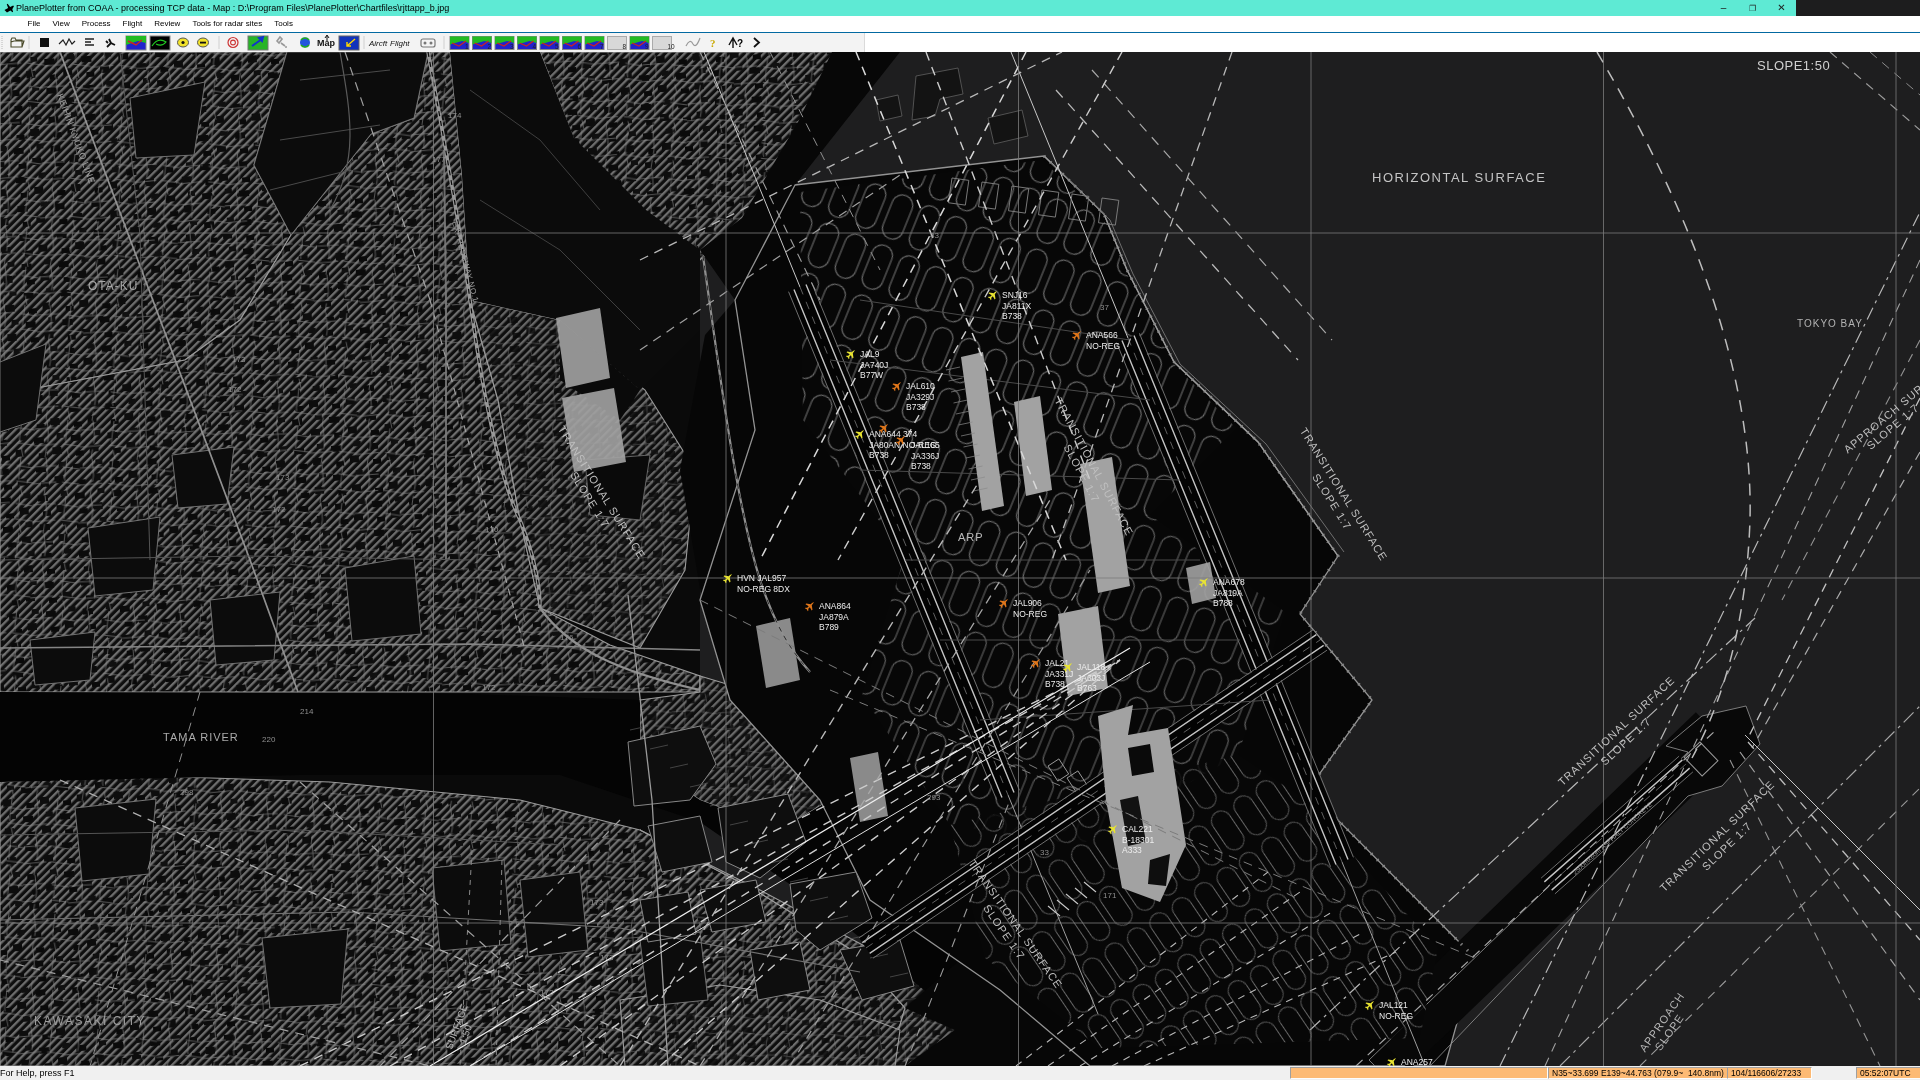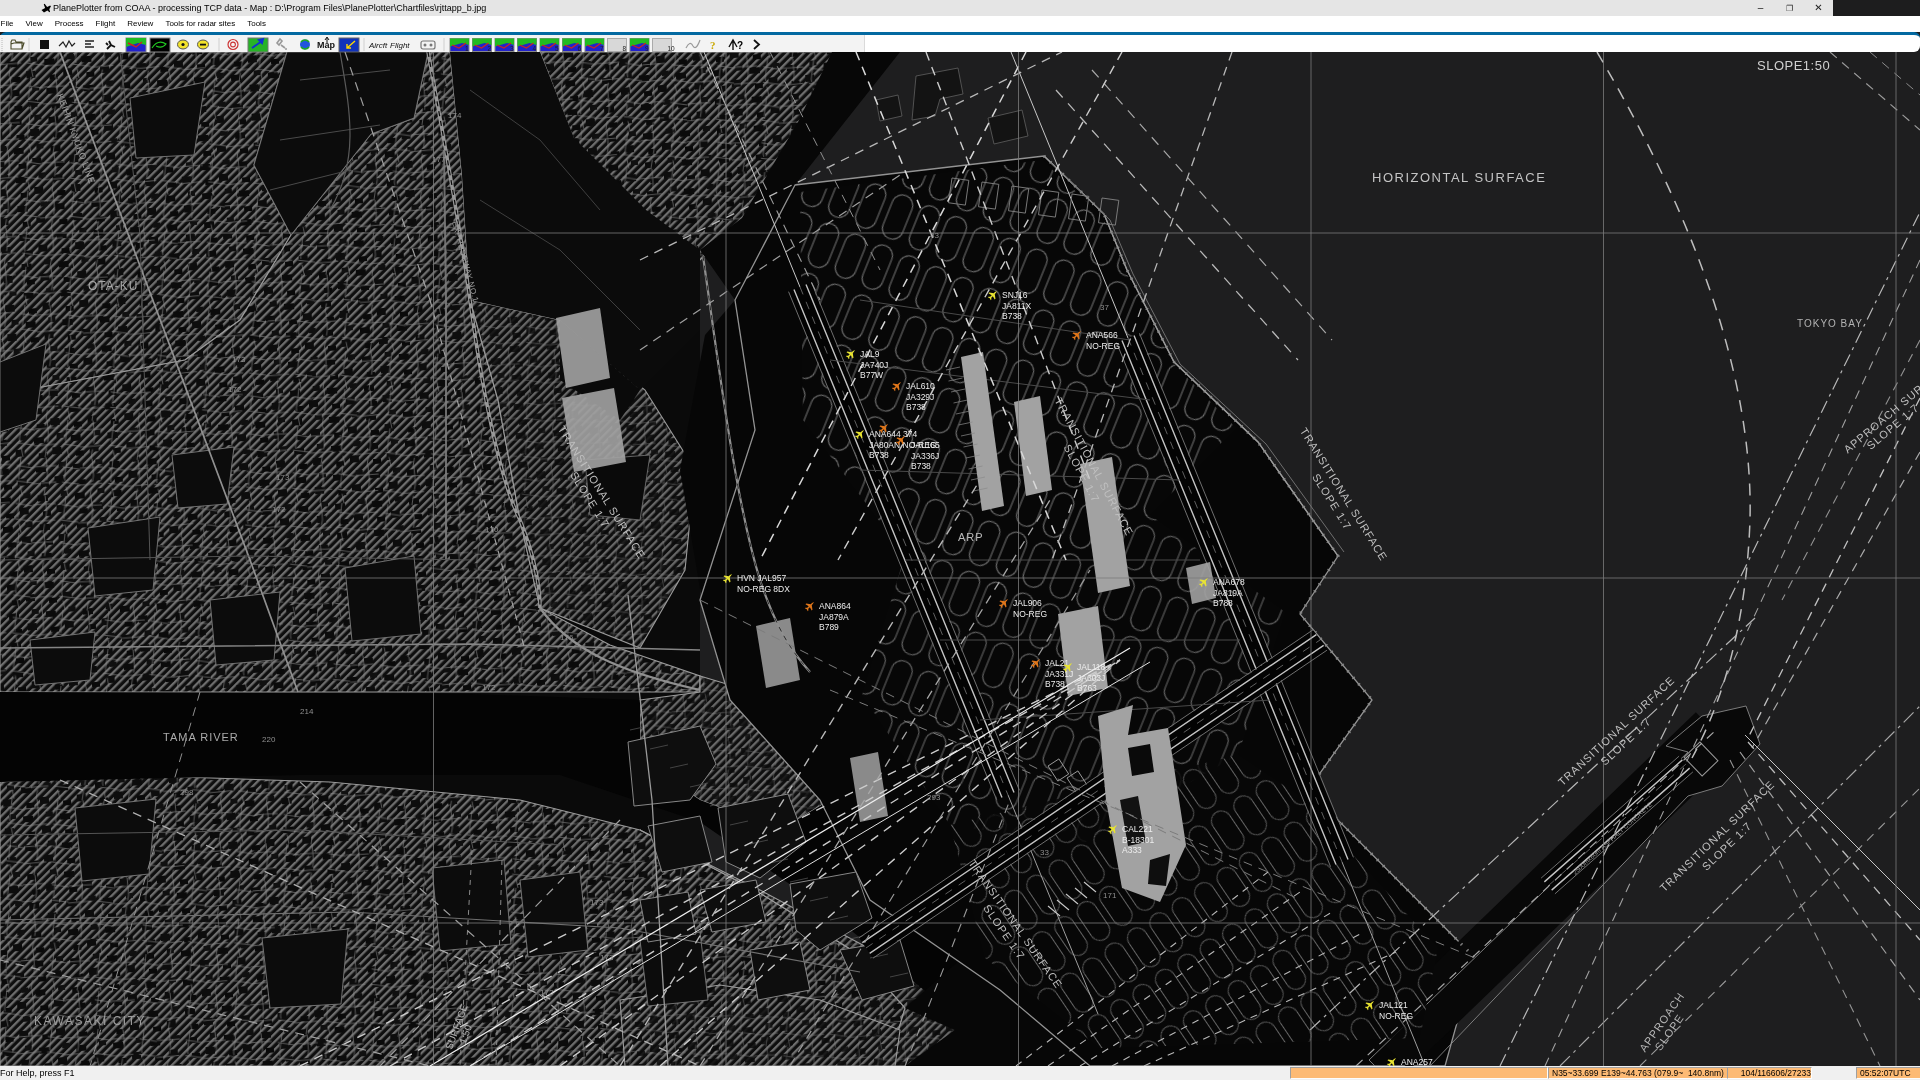--- a/index.html
+++ b/index.html
@@ -1,23 +1,23 @@
 <!DOCTYPE html>
 <html><head>
 <meta charset="utf-8">
 <style>
 html,body{margin:0;padding:0;width:1920px;height:1080px;overflow:hidden;background:#1d1d1e;font-family:"Liberation Sans",sans-serif;}
-#titlebar{position:absolute;left:0;top:0;width:1796px;height:16px;background:#e5e5e5;color:#000;font-size:9px;line-height:16px;white-space:nowrap;padding-left:37px;}
+#titlebar{position:absolute;left:0;top:0;width:1796px;height:16px;background:#5eead4;color:#000;font-size:9px;line-height:16px;white-space:nowrap;}
 #titlebar .ticon{display:inline-block;width:12px;height:12px;margin:2px 1px 0 3px;vertical-align:top;}
 #caps{position:absolute;right:0;top:0;height:16px;color:#222;}
 #caps span{display:inline-block;width:29px;text-align:center;font-size:10px;line-height:15px;}
 #menubar{position:absolute;left:0;top:16px;width:1920px;height:16px;background:#ffffff;color:#000;font-size:8px;line-height:15px;}
 #menubar span{margin:0 6px 0 6px;}
-#menubar span:first-child{margin-left:0.6px;}
-#toolbar{position:absolute;left:0;top:32px;width:1920px;height:20px;background:#ffffff;border-top:3px solid #0369a1;box-sizing:border-box;border-radius:6px;}
+#menubar span:first-child{margin-left:0.6px;padding-left:27px;}
+#toolbar{position:absolute;left:0;top:32px;width:1920px;height:20px;background:#ffffff;border-top:1px solid #0369a1;box-sizing:border-box;}
 #tbinner{position:absolute;left:0;top:0;width:864px;height:19px;background:#f3f3f3;border-right:1px solid #dadada;}
 #map{position:absolute;left:0;top:52px;width:1920px;height:1014px;background:#1d1d1e;}
 #mapsvg text{font-family:"Liberation Sans",sans-serif;}
 #statusbar{position:absolute;left:0;top:1066px;width:1920px;height:14px;background:#f0f0f0;color:#000;font-size:9px;line-height:14px;}
 #statusbar .fld{position:absolute;top:1px;height:10px;border:1px solid;border-color:#9f9f9f #fdfdfd #fdfdfd #9f9f9f;font-size:8.5px;line-height:10px;padding:0 0 0 3px;background:#fdba74;}
 </style>
 </head>
 <body>
 <div id="titlebar"><svg class="ticon" viewBox="0 0 16 16">
       <path d="M2,10.5 L6.8,8 L5,3 L6.2,2.2 L9.5,6.6 L13.5,4.5 L14.6,5.6 L12.4,9.6 L13.4,13 L12.6,13.8 L9.9,11.2 L5.3,14 Z" fill="#000"></path>
@@ -491,16 +491,16 @@
       <use href="#plane" transform="translate(1113,829) rotate(45)" fill="#e8e332"></use>
       <text x="1122" y="832" font-size="8.5" fill="#ededed"><tspan x="1122" dy="0">CAL221</tspan><tspan x="1122" dy="10.5">B-18301</tspan><tspan x="1122" dy="10.5">A333</tspan></text>
       <use href="#plane" transform="translate(1370,1005) rotate(45)" fill="#e8e332"></use>
       <text x="1379" y="1008" font-size="8.5" fill="#ededed"><tspan x="1379" dy="0">JAL121</tspan><tspan x="1379" dy="10.5">NO-REG</tspan></text>
       <use href="#plane" transform="translate(1392,1062) rotate(45)" fill="#e8e332"></use>
       <text x="1401" y="1065" font-size="8.5" fill="#ededed"><tspan x="1401" dy="0">ANA257</tspan></text>
     </svg></div>
 <div id="statusbar"><span style="padding-left:0;">For Help, press F1</span>
 <div class="fld" style="left:1290px;width:253px;"></div>
 <div class="fld" style="left:1548px;width:175px;">N35~33.699 E139~44.763 (079.9~&nbsp; 140.8nm)</div>
-<div class="fld" style="left:1727px;width:80px;text-align:right;">104/116606/27233</div>
+<div class="fld" style="left:1727px;width:80px;">104/116606/27233</div>
 <div class="fld" style="left:1912px;width:43px;margin-top:25px;">F9 F12</div>
 <div class="fld" style="left:1856px;width:63px;">05:52:07UTC</div>
 </div>
 
 </body></html>

